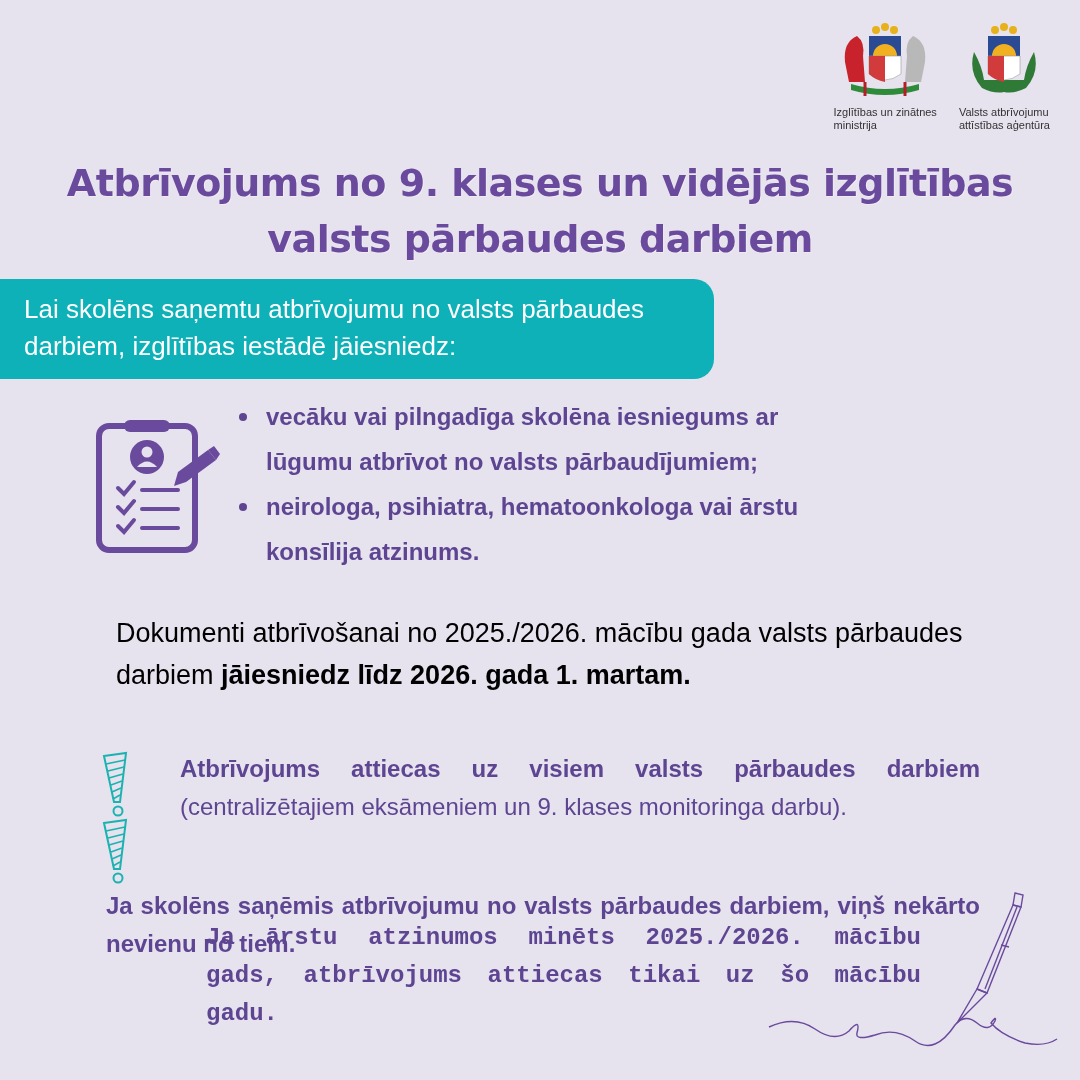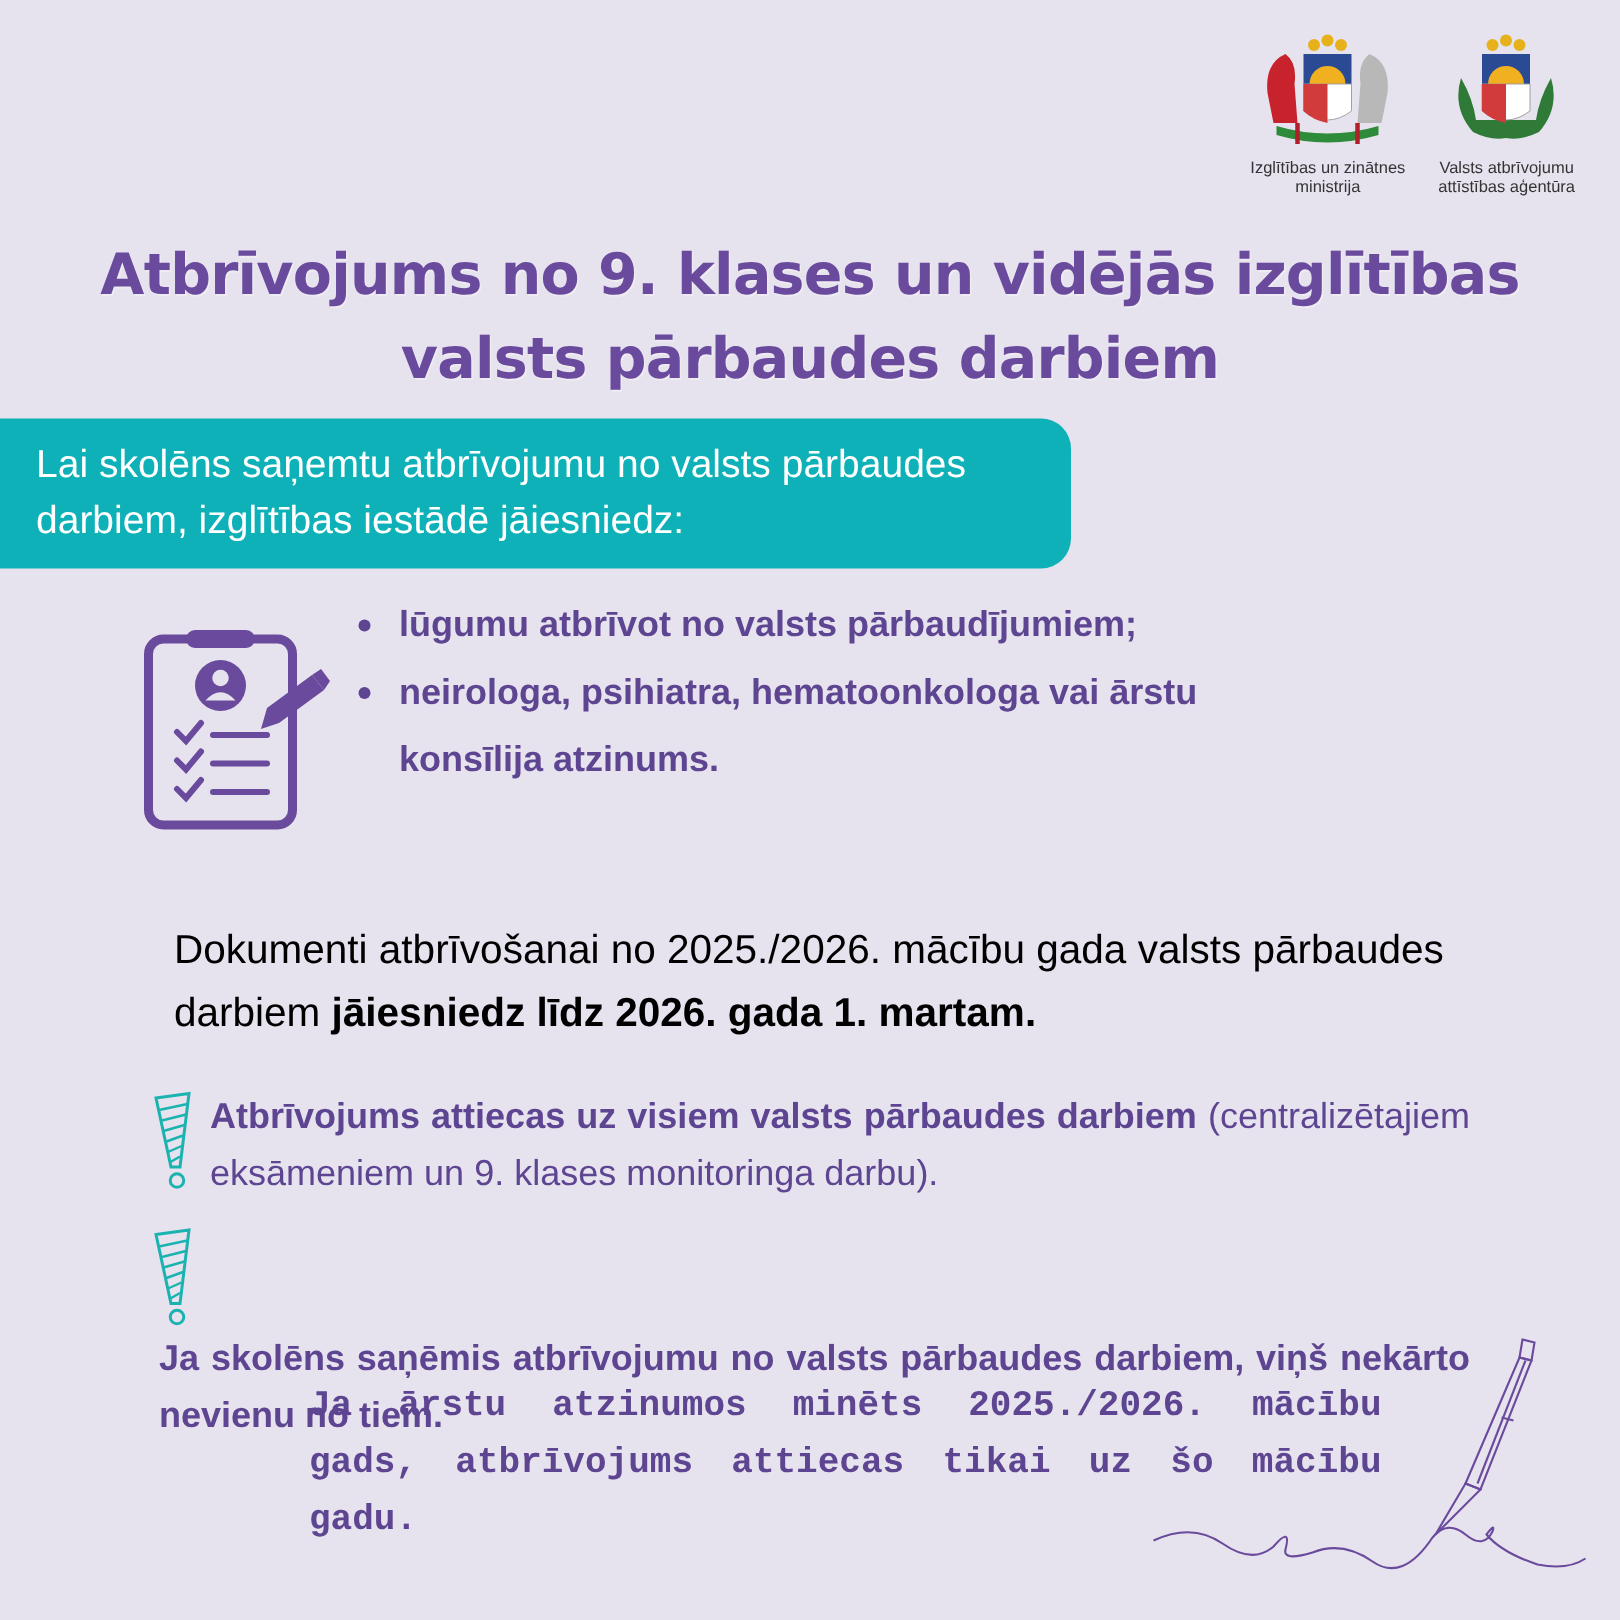--- a/index.html
+++ b/index.html
@@ -5,21 +5,21 @@
   * { box-sizing: border-box; margin: 0; padding: 0; }
   html, body { width: 1080px; height: 1080px; overflow: hidden; }
   body {
     background: #e6e2ee;
     font-family: "DejaVu Sans", sans-serif;
     color: #5e4592;
     position: relative;
   }
   .logos { position: absolute; top: 22px; right: 30px; display: flex; gap: 22px; align-items: flex-start; }
   .logo { display: flex; flex-direction: column; align-items: center; }
-  .logo-caption { font-family: "Liberation Sans", sans-serif; font-size: 11px; color: #333; text-align: center; line-height: 13px; margin-top: 6px; }
+  .logo-caption { font-family: "Liberation Sans", sans-serif; font-size: 11px; color: #333; text-align: left; line-height: 13px; margin-top: 6px; }
   .title {
     position: absolute; top: 155px; left: 0; width: 1080px;
     text-align: center; font-family: "DejaVu Sans", sans-serif; font-weight: bold;
     font-size: 38px; line-height: 56px; color: #6a4a9c; letter-spacing: -0.5px;
     text-shadow: 1px 1px 0 #ffffff55;
   }
   .banner {
     position: absolute; top: 279px; left: 0; width: 714px; height: 100px;
     background: #0fb1b8; border-radius: 0 20px 20px 0;
     padding: 12px 24px; color: #fff;
@@ -36,21 +36,21 @@
   }
   .deadline {
     position: absolute; top: 612px; left: 116px; width: 880px;
     font-family: "Liberation Sans", sans-serif; font-size: 27px; line-height: 42px; color: #000000;
   }
   .deadline b { font-weight: bold; }
   .note { position: absolute; left: 100px; width: 880px; display: flex; }
   .note .excl { width: 40px; flex: none; }
   .note .txt { font-family: "Liberation Sans", sans-serif; font-size: 24px; line-height: 38px; color: #5e4592; text-align: justify; text-align-last: left; }
   .note .txt b { font-weight: bold; }
-  .note1 { top: 726px; }
+  .note1 { top: 750px; gap: 40px; }
   .note2 { top: 817px; flex-direction: column; }
   .final {
     position: absolute; top: 919px; left: 190px; width: 715px;
     font-family: Liberation Mono, monospace; font-weight: bold; font-size: 24px; line-height: 38px; color: #5e4592;
     text-align: justify; text-align-last: left; margin-left: 16px;
   }
   .pen { position: absolute; top: 885px; left: 765px; }
 </style>
 </head>
 <body>
@@ -116,20 +116,21 @@
       <path d="M46 89 L82 89"></path>
     <path d="M22 106 L28 112 L38 100"></path>
       <path d="M46 108 L82 108"></path>
   </g>
   <path d="M82 52 L112 30 L120 40 L90 62 L78 66 Z" fill="#6a4a9c"></path>
   <path d="M112 30 L118 26 L124 34 L120 40 Z" fill="#6a4a9c"></path>
 </svg>
 
 <ul class="requirements">
   <li>
+    <div>vecāku vai pilngadīga skolēna iesniegums ar</div>
     <div>lūgumu atbrīvot no valsts pārbaudījumiem;</div>
   </li>
   <li>
     <div>neirologa, psihiatra, hematoonkologa vai ārstu</div>
     <div>konsīlija atzinums.</div>
   </li>
 </ul>
 
 <p class="deadline"><span>Dokumenti atbrīvošanai no 2025./2026. mācību gada valsts pārbaudes darbiem </span><b>jāiesniedz līdz 2026. gada 1. martam.</b></p>
 

